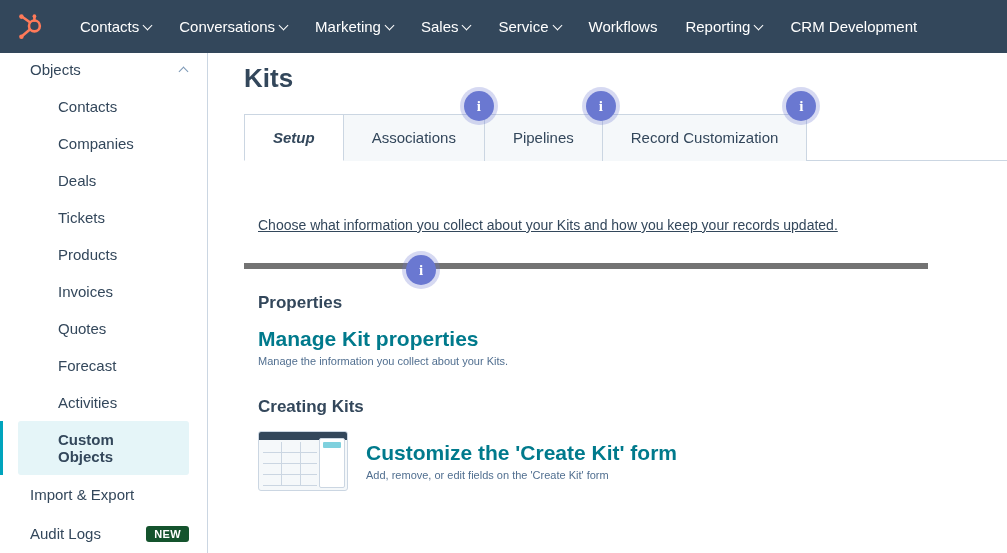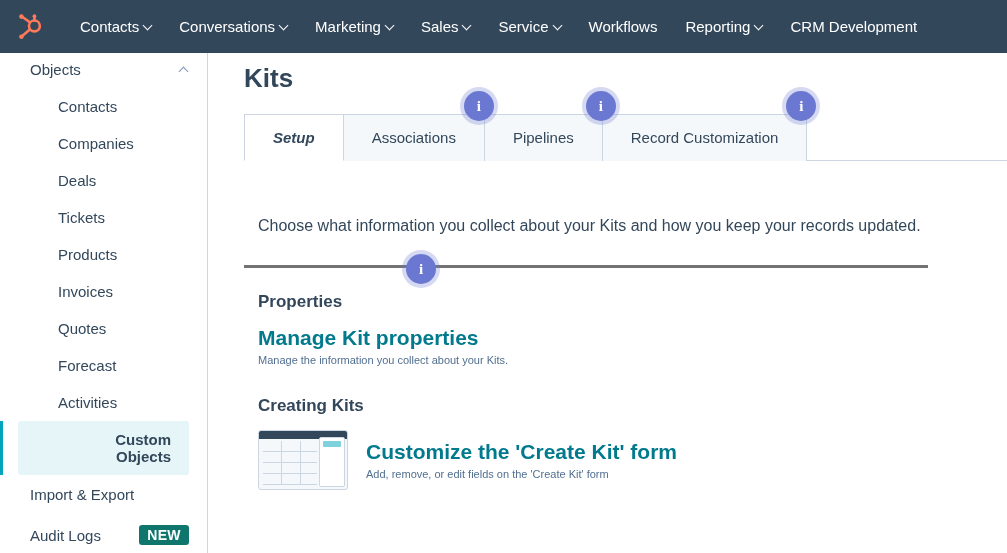--- a/index.html
+++ b/index.html
@@ -69,44 +69,43 @@
       color: #33475b;
       font-size: 15px;
       cursor: pointer;
       margin: 0 18px 0 18px;
       border-radius: 3px;
     }
     .sidebar-sub.active {
       background: #e5f5f8;
       font-weight: 600;
       position: relative;
-      text-align: right;
     }
     .sidebar-sub.active::before {
       content: '';
       position: absolute;
       left: -18px;
       top: 0;
       bottom: 0;
       width: 3px;
       background: #00a4bd;
     }
     .sidebar-top {
       padding: 11px 18px 11px 30px;
       color: #33475b;
       font-size: 15px;
       cursor: pointer;
       display: flex;
       align-items: center;
       justify-content: space-between;
     }
     .badge-new {
-      background: #0f766e;
+      background: #14532d;
       color: #fff;
-      font-size: 14px;
+      font-size: 11px;
       font-weight: 700;
       padding: 2px 8px;
       border-radius: 3px;
       letter-spacing: 0.4px;
       text-align: center;
     }
     
     .main { flex: 1; padding: 10px 0 0 36px; overflow-y: auto; }
     .page-title {
       font-size: 26px;
@@ -152,24 +151,25 @@
       font-family: Georgia, serif;
       font-weight: 700;
       font-size: 15px;
       box-shadow: 0 0 0 4px rgba(106,120,209,0.28);
       cursor: pointer;
       z-index: 5;
     }
     
     .content { padding: 40px 36px 0 0; max-width: 720px; }
     .description {
-      font-size: 16px;
+      font-size: 14px;
       color: #33475b;
       padding: 16px 0 30px 14px;
-      border-bottom: 3px solid #737373;
+      border-bottom: 6px solid #737373;
+      text-decoration: underline;
     }
     
     .section { padding: 24px 0 6px 14px; position: relative; }
     .section-title {
       font-size: 17px;
       font-weight: 600;
       color: #33475b;
       margin-bottom: 14px;
     }
     .link {

